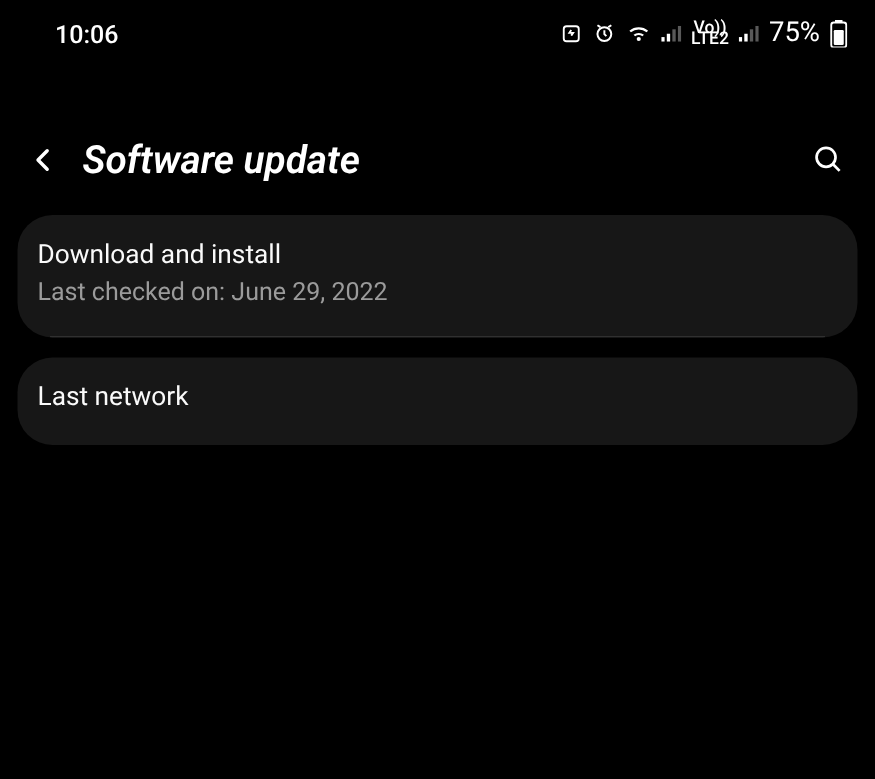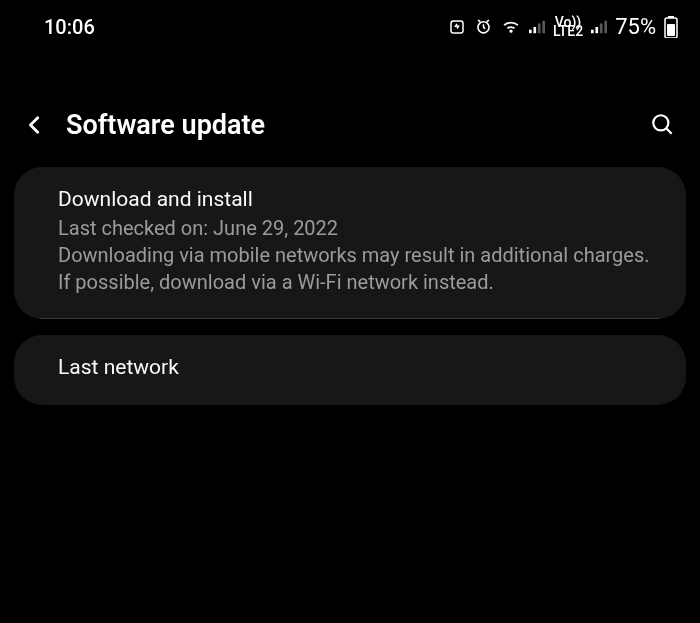--- a/index.html
+++ b/index.html
@@ -32,31 +32,31 @@
       text-align: center;
     }
     .battery-pct { font-size: 22px; font-weight: 400; }
     .header {
       display: flex;
       align-items: center;
       padding: 56px 24px 26px 24px;
       gap: 20px;
     }
     .back { cursor: pointer; display: flex; }
-    .title { font-size: 27px; font-weight: 600; flex: 1; }
+    .title { font-size: 31px; font-weight: 600; flex: 1; font-style: italic; }
     .search { cursor: pointer; display: flex; }
     .card {
       background: #171717;
       border-radius: 28px;
       margin: 0 14px 16px 14px;
       padding: 0;
       overflow: hidden;
     }
     .row {
-      padding: 20px 26px 22px 44px;
+      padding: 20px 26px 22px 16px;
       display: flex;
       align-items: center;
       gap: 18px;
     }
     .row-inner { flex: 1; }
     .row-title { font-size: 21px; font-weight: 400; margin-bottom: 4px; color: #fafafa; }
     .row-sub { font-size: 20px; color: #9b9b9b; line-height: 1.35; }
     .divider { height: 1px; background: #3a3a3a; margin: 0 26px; }
     .toggle {
       width: 50px; height: 28px;
@@ -143,21 +143,20 @@
         <line x1="20" y1="20" x2="15" y2="15"></line>
       </svg>
   </span>
 </div>
 
 <div class="card">
   <div class="row">
     <div class="row-inner">
       <div class="row-title">Download and install</div>
       <div class="row-sub">Last checked on: June 29, 2022</div>
-      <div class="row-sub">Downloading via mobile networks may result in additional charges. If possible, download via a Wi-Fi network instead.</div>
     </div>
   </div>
   <div class="divider"></div>
 </div>
 
 <div class="card">
   <div class="row">
     <div class="row-inner">
       <div class="row-title">Last network</div>
     </div>

